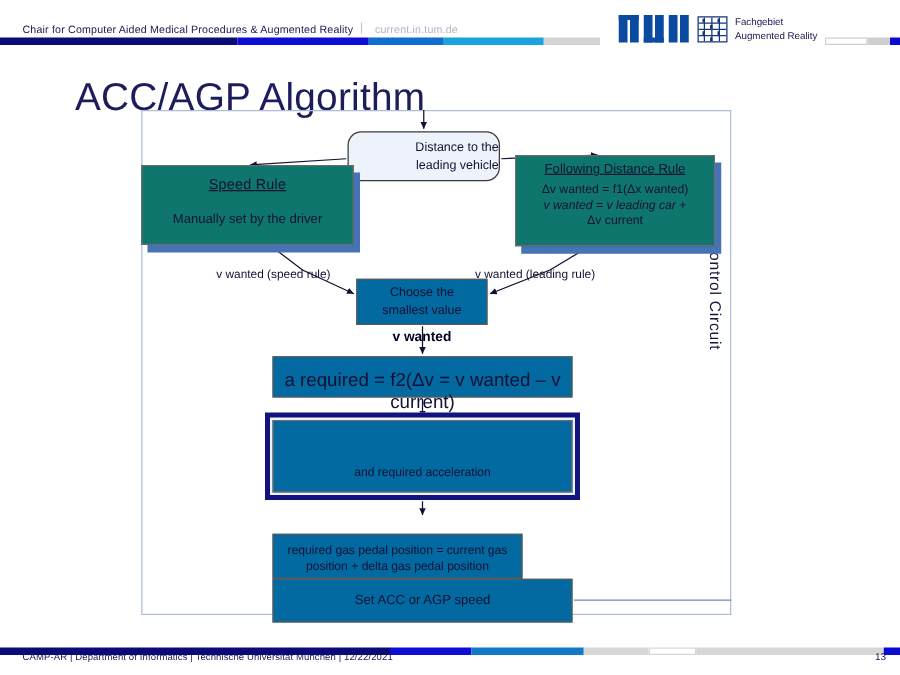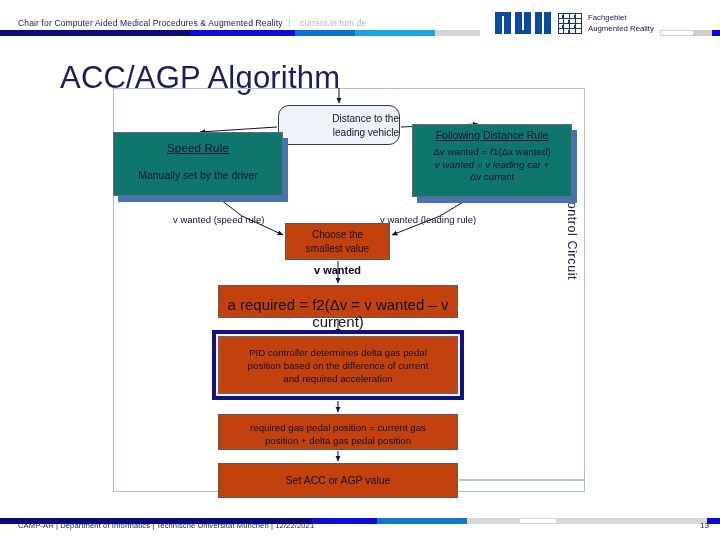--- a/index.html
+++ b/index.html
@@ -65,21 +65,21 @@
     font-size:12.5px;color:#16163f;letter-spacing:.6px;
     writing-mode:vertical-rl;
   }
 
   
   .shadowbox{
     position:absolute;background:#0f766e;border:1px solid #6a6a6a;
     box-sizing:border-box;box-shadow:5px 6px 0 0 #4573b5;
   }
   .flatbox{
-    position:absolute;background:#c2410c;border:1px solid #5a5a5a;
+    position:absolute;background:#0369a1;border:1px solid #5a5a5a;
     box-sizing:border-box;
   }
   .boxtxt{
     position:absolute;left:0;right:0;text-align:center;color:#111133;
   }
 
   
   #box-distance{
     position:absolute;left:278px;top:21px;width:122px;height:40px;
     background:#eef2fa;border:1.4px solid #3a3a3a;border-radius:11px;
@@ -127,21 +127,21 @@
 
   
   #box-pid-hl{
     position:absolute;left:212px;top:246px;width:252px;height:70px;
     border:4px solid #13137e;box-sizing:border-box;background:#eef2fa;
   }
   #box-pid{left:218px;top:252px;width:240px;height:58px;border:1px solid #6a6a6a;}
   #box-pid .t{top:9px;font-size:9.7px;line-height:13px;padding:0 6px;}
 
   
-  #box-gas{left:218px;top:330px;width:240px;height:36px;}
+  #box-gas{left:218px;top:343px;width:200px;height:36px;}
   #box-gas .t{top:6px;font-size:9.7px;line-height:13px;padding:0 6px;}
 
   
   #box-setacc{left:218px;top:379px;width:240px;height:35px;}
   #box-setacc .t{top:10px;font-size:10.5px;}
 
   
   #footer{position:absolute;left:0;top:506px;width:720px;height:34px;}
   .fbar{position:absolute;top:12px;height:6px;}
   #fbar1{left:0;width:312px;background:#0a0a78;}
@@ -279,35 +279,35 @@
   </div>
   <div id="lbl-vwanted">v wanted</div>
 
   <div class="flatbox" id="box-areq">
     <div class="boxtxt t">a required = f2(Δv = v wanted – v current)</div>
   </div>
 
   <div id="box-pid-hl"></div>
   <div class="flatbox" id="box-pid">
     <div class="boxtxt t">
-      <span>PID controller determines delta gas pedal</span><br>
-      <span>position based on the difference of current</span><br>
+      <br>
+      <br>
       <span>and required acceleration</span>
     </div>
   </div>
 
   <div class="flatbox" id="box-gas">
     <div class="boxtxt t">
       <span>required gas pedal position = current gas</span><br>
       <span>position + delta gas pedal position</span>
     </div>
   </div>
 
   <div class="flatbox" id="box-setacc">
-    <div class="boxtxt t">Set ACC or AGP value</div>
+    <div class="boxtxt t">Set ACC or AGP speed</div>
   </div>
 </div>
 
 <div id="footer">
   <div class="fbar" id="fbar1"></div>
   <div class="fbar" id="fbar2"></div>
   <div class="fbar" id="fbar3"></div>
   <div class="fbar" id="fbar4"></div>
   <div class="fbar" id="fbar5"></div>
   <div class="fbar" id="fbar6"></div>

